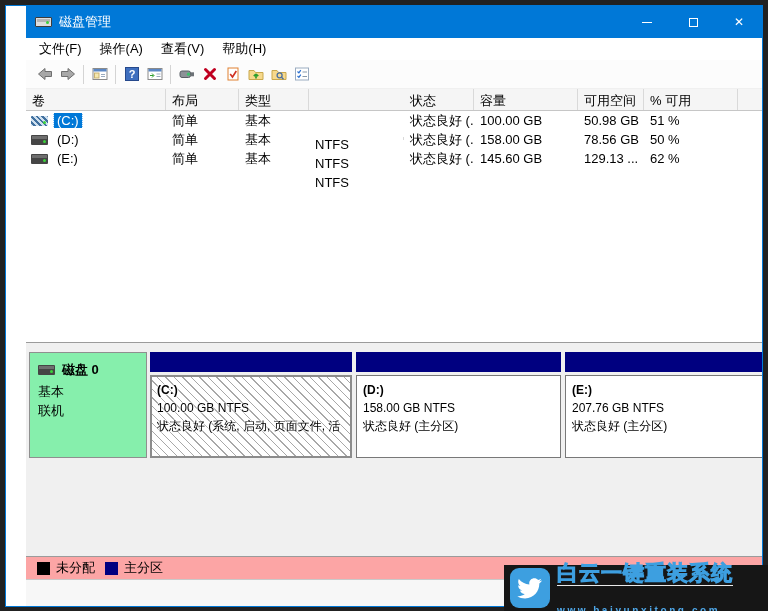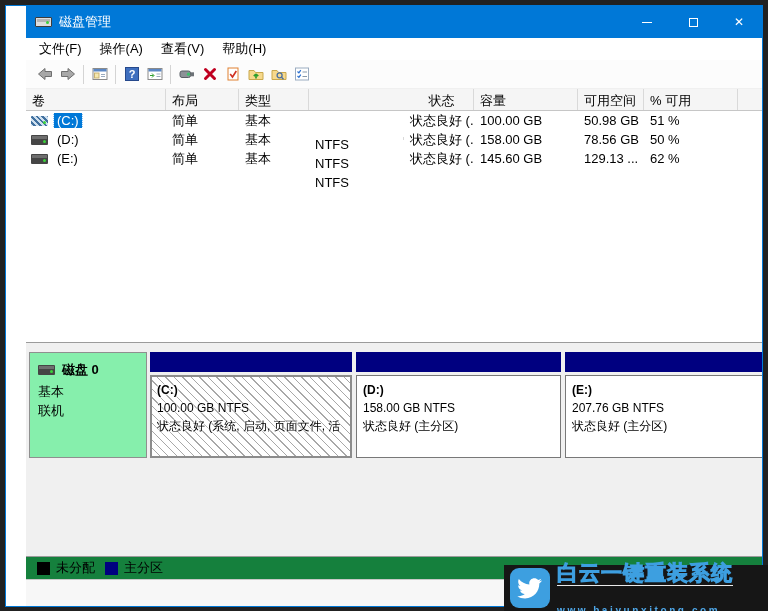--- a/index.html
+++ b/index.html
@@ -42,21 +42,21 @@
   .tool-btn { width:23px; height:23px; display:flex; align-items:center; justify-content:center; }
   .tool-sep { width:1px; height:19px; background:#d4d4d4; margin:0 4px; }
 
   
   .listview { height:254px; background:#fff; border-bottom:1px solid #9b9b9b; flex:0 0 auto;
     overflow:hidden; }
   .lv-header { display:flex; height:22px; background:#f5f5f5; border-bottom:1px solid #c6c6c6;
     font-size:13px; color:#000; }
   .hcell { padding:3px 0 0 6px; border-right:1px solid #d9d9d9; white-space:nowrap; overflow:hidden; }
   .c0{width:140px;} .c1{width:73px;} .c2{width:70px;} .c3{width:95px;margin-top:48px;}
-  .c4{width:70px;text-align:center;} .c5{width:104px;} .c6{width:66px;} .c7{width:94px;}
+  .c4{width:70px;} .c5{width:104px;} .c6{width:66px;} .c7{width:94px;}
   .cfill{flex:1;border-right:none;}
   .vrow { display:flex; align-items:center; height:19px; font-size:13px; color:#000; }
   .cell { padding-left:6px; white-space:nowrap; overflow:hidden; }
   .vol-cell { display:flex; align-items:center; padding-left:5px; }
   .vol-cell .hdd { margin-right:6px; }
   .vol-name { padding:0 3px; }
   .vol-name.selected { background:#0078D7; color:#fff; outline:1px dotted #8fc6f5; }
 
   
   .bottompane { flex:1 1 auto; background:#f0f0f0; padding-top:9px; overflow:hidden; }
@@ -70,21 +70,21 @@
   .p-c{width:202px;} .p-d{width:205px;} .p-e{width:213px;}
   .pbar { height:20px; background:#000080; }
   .pbody { height:83px; margin-top:3px; background:#fff; border:1px solid #787878;
     padding:5px 0 0 6px; font-size:12px; line-height:18px; white-space:nowrap; overflow:hidden; }
   .partition.selected .pbody { border:2px solid #8c8c8c; padding:4px 0 0 5px;
     background-image:repeating-linear-gradient(45deg,#ffffff 0 5px,#a8a8a8 5px 6px); }
   .partition.selected .pbody div { text-shadow:0 0 2px #fff,0 0 2px #fff,0 0 3px #fff,0 0 3px #fff; }
   .pname { font-weight:bold; }
 
   
-  .legendbar { height:23px; background:#15803d; border-top:1px solid #9b9b9b; display:flex;
+  .legendbar { height:23px; background:#fca5a5; border-top:1px solid #9b9b9b; display:flex;
     align-items:center; padding-left:11px; font-size:13px; flex:0 0 auto; }
   .legend-item { display:flex; align-items:center; margin-right:10px; }
   .legend-swatch { width:13px; height:13px; margin-right:6px; display:inline-block; }
   .sw-unalloc { background:#000000; }
   .sw-primary { background:#000080; }
   .statusbar { height:27px; background:#f7f7f7; border-top:1px solid #c9c9c9; flex:0 0 auto; }
 
   
   .watermark { position:absolute; right:0; bottom:0; width:264px; height:46px; background:#161616;
     display:flex; align-items:center; padding-left:6px; z-index:10; }

